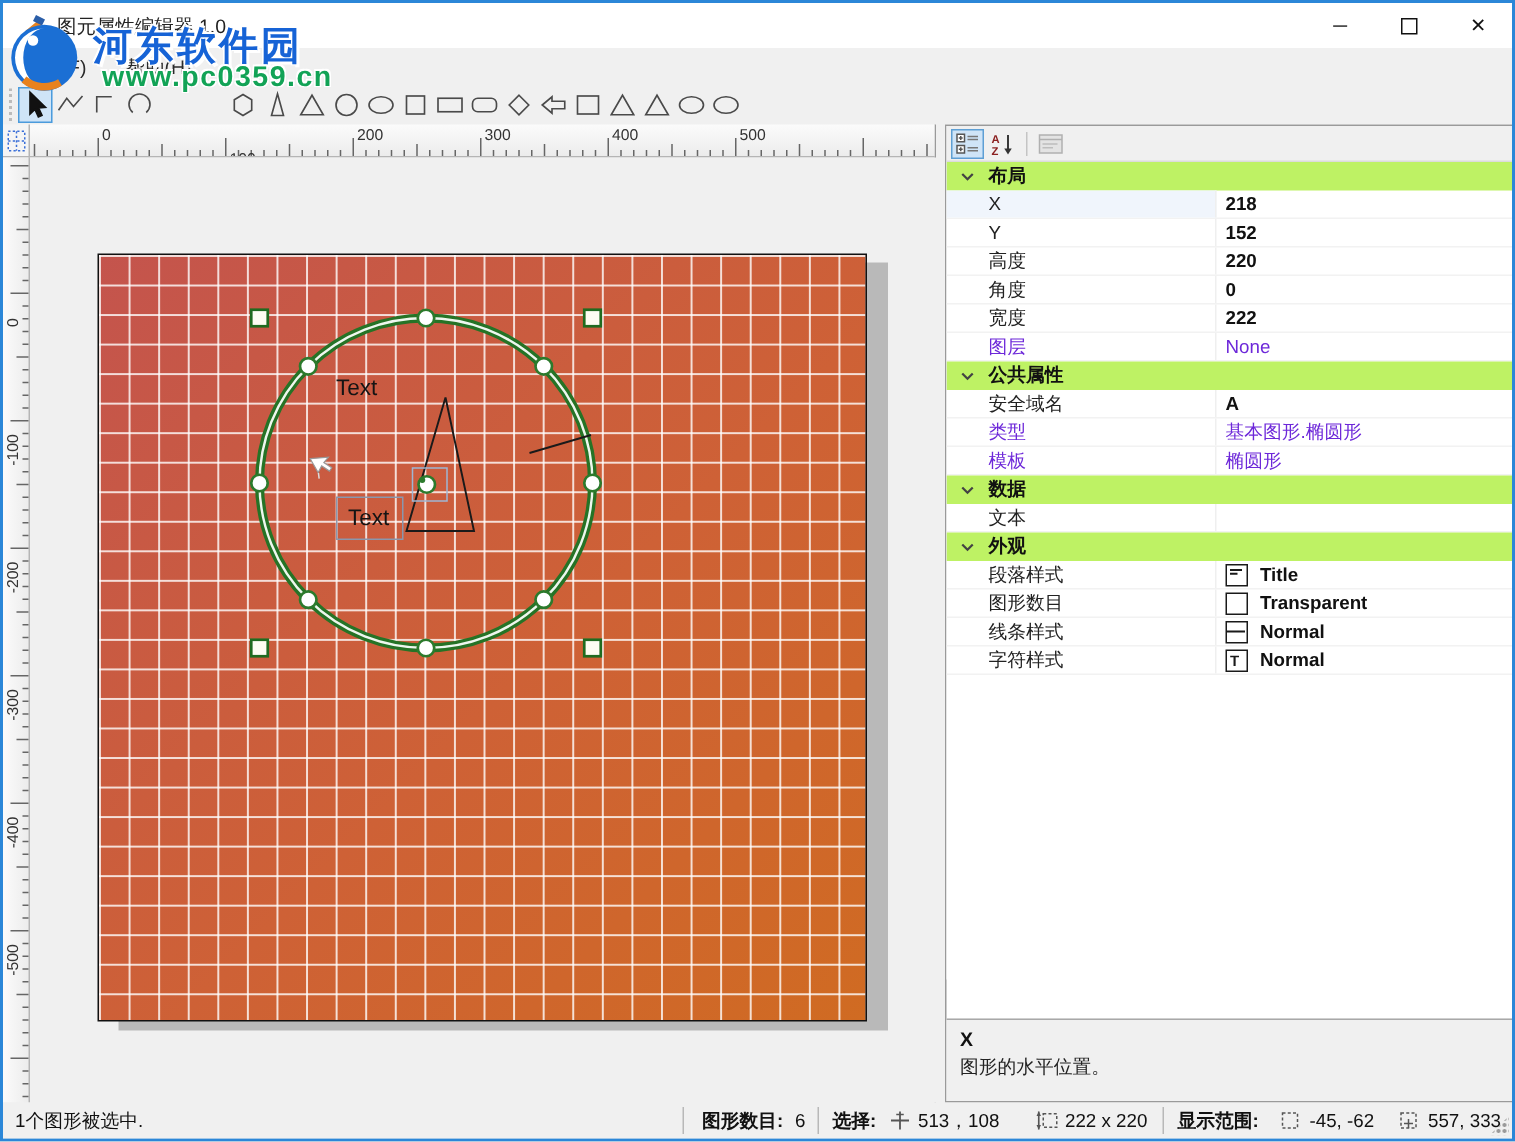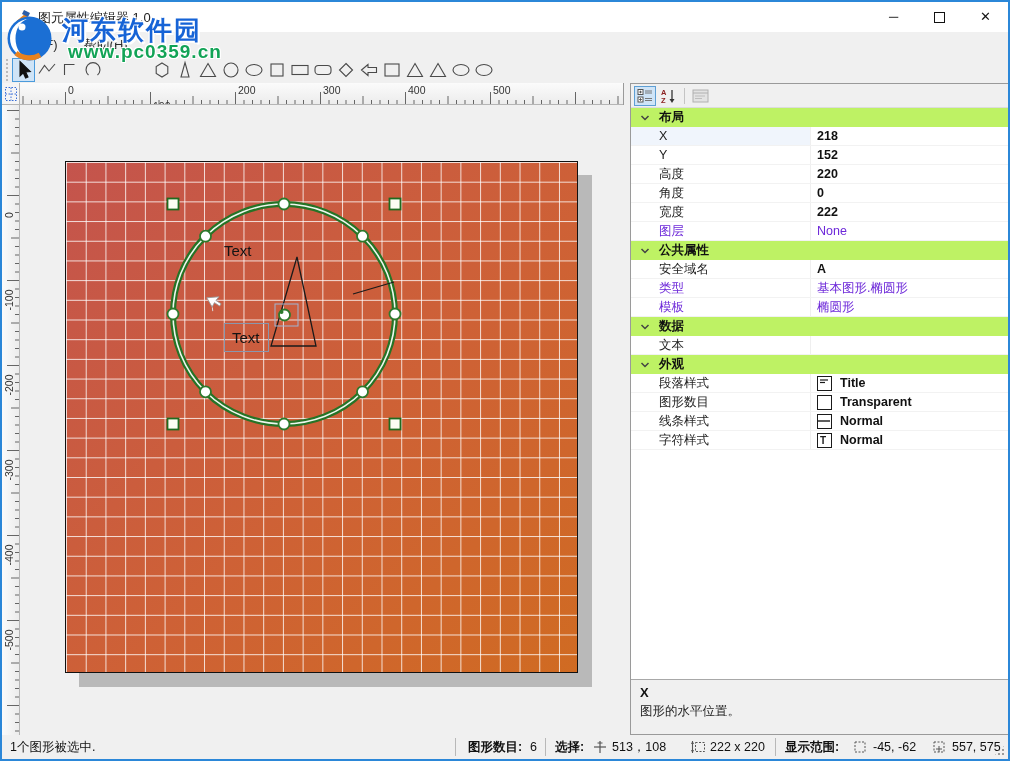--- a/index.html
+++ b/index.html
@@ -38,21 +38,21 @@
 
   
   #canvas-pane { position:absolute; left:0; top:81px; width:622px; height:652px; background:#f0f0f0; border-right:1px solid #9a9a9a; }
   #ruler-corner { position:absolute; left:0; top:0; width:18px; height:22px; background:#f5f5f5; border-right:1px solid #b5b5b5; border-bottom:1px solid #b5b5b5; }
   #h-ruler { position:absolute; left:18px; top:0; width:603px; height:22px; background:linear-gradient(#fbfbfb,#ececec); border-bottom:1px solid #b5b5b5; overflow:hidden; }
   #v-ruler { position:absolute; left:0; top:22px; width:18px; height:630px; background:linear-gradient(90deg,#fbfbfb,#ececec); border-right:1px solid #b5b5b5; overflow:hidden; }
   .h-ruler-label { position:absolute; top:1px; font-size:10.5px; color:#333; }
   .v-ruler-label { position:absolute; left:-11px; width:36px; height:12px; font-size:10.5px; color:#333; text-align:center; transform:rotate(-90deg); }
   #viewport { position:absolute; left:18px; top:22px; width:604px; height:630px; background:#f0f0f0; overflow:hidden; }
   #grid-shadow { position:absolute; left:59px; top:70px; width:513px; height:512px; background:#b9b9b9; }
-  #grid { position:absolute; left:45px; top:56px; width:513px; height:512px; border:1px solid #111;
+  #grid { position:absolute; left:45px; top:64px; width:513px; height:512px; border:1px solid #111;
       background-image:
         linear-gradient(to right, rgba(255,255,255,.8) 1px, transparent 1px),
         linear-gradient(to bottom, rgba(255,255,255,.8) 1px, transparent 1px),
         linear-gradient(135deg,#c4544d 0%,#ce6136 55%,#d06b22 100%);
       background-size:19.73px 100%,100% 19.69px,100% 100%;padding-left:16px; }
   #shapes-overlay { position:absolute; left:0; top:0; }
   .canvas-text { position:absolute; font-size:15px; color:#141414; }
   #canvas-text-box { position:absolute; left:158px; top:161px; width:45px; height:29px; border:1px solid #8a97ad; }
   #canvas-text-box .canvas-text { left:7px; top:5px; }
 
@@ -619,17 +619,17 @@
     <span class="sb sb-label" style="left:783px;">显示范围:</span>
     <svg class="sb-icon" style="left:851px;" width="14" height="14" viewBox="0 0 14 14">
       <rect x="2" y="2" width="10" height="10" fill="none" stroke="#555" stroke-width="1" stroke-dasharray="2,1.5"></rect>
     </svg>
     <span class="sb" style="left:871px;">-45, -62</span>
     <svg class="sb-icon" style="left:930px;" width="14" height="14" viewBox="0 0 14 14">
       <rect x="2" y="2" width="10" height="10" fill="none" stroke="#555" stroke-width="1" stroke-dasharray="2,1.5"></rect>
       <line x1="4" y1="9" x2="10" y2="9" stroke="#555" stroke-width="1"></line>
         <line x1="7" y1="6" x2="7" y2="12" stroke="#555" stroke-width="1"></line>
     </svg>
-    <span class="sb" style="left:950px;">557, 575</span>
+    <span class="sb" style="left:950px;">557, 333</span>
     <div id="resize-grip"></div>
   </div>
 
 </div>
 
 </body></html>

